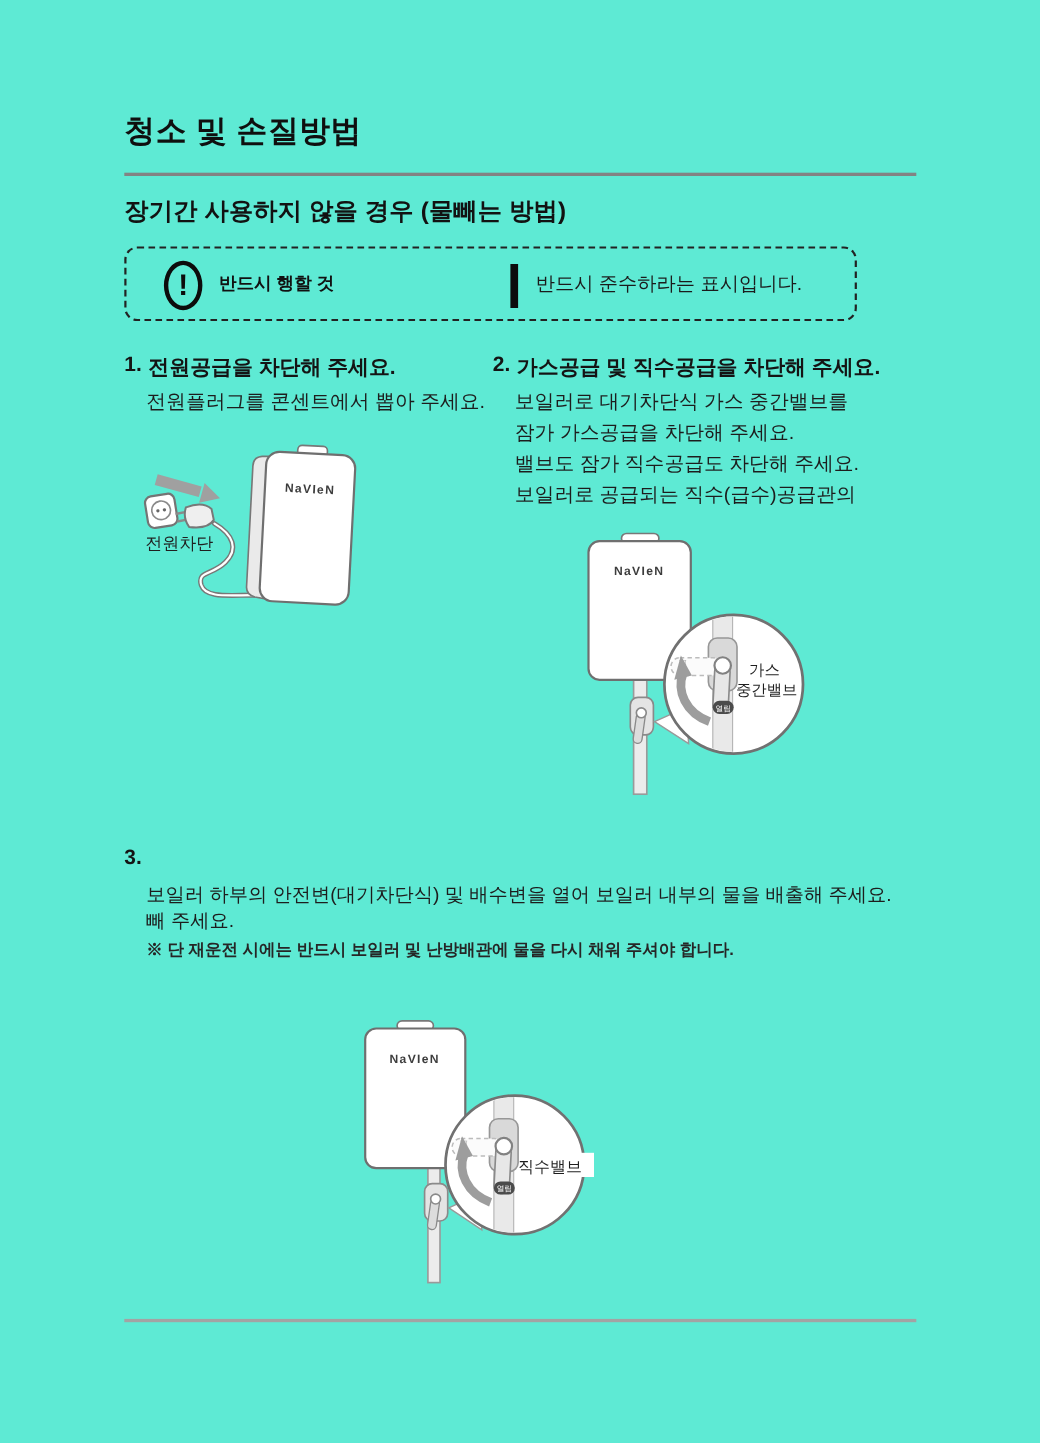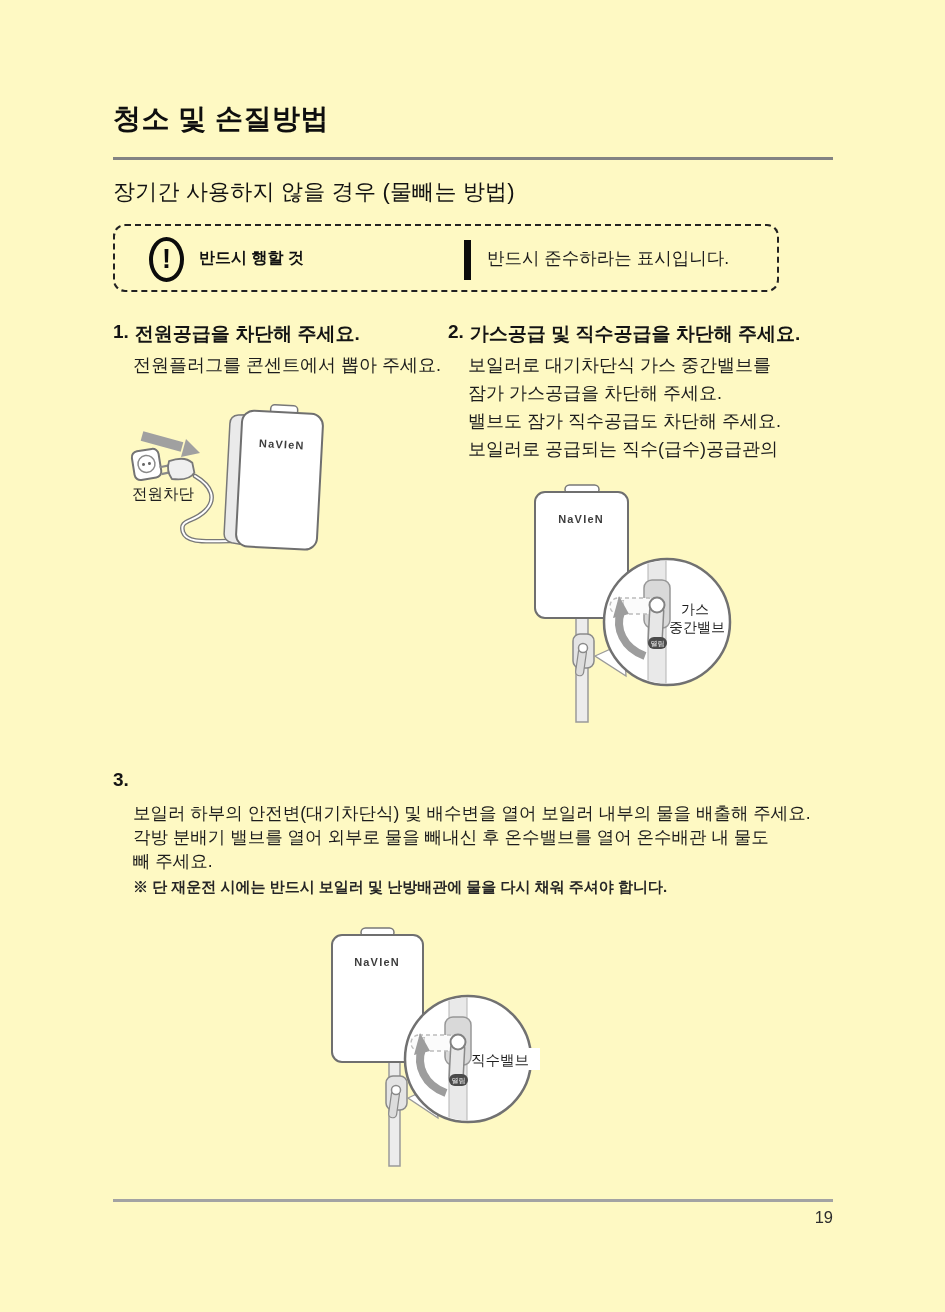--- a/index.html
+++ b/index.html
@@ -1,26 +1,26 @@
 <!DOCTYPE html>
 <html><head>
 <meta charset="utf-8">
 <style>
   * { margin:0; padding:0; box-sizing:border-box; }
   html,body { background:#ffffff; }
   .page {
     position:relative; width:945px; height:1312px; margin:0 auto;
-    background:#fef9c3; overflow:hidden;
+    background:#5eead4; overflow:hidden;
     font-family:"Liberation Sans", sans-serif; color:#1c1c1c;
   }
   .abs { position:absolute; }
 
   .doc-title { left:113px; top:100px; font-size:28px; font-weight:700; color:#0f0f0f; letter-spacing:0.5px; }
   .rule-top { left:113px; top:157px; width:720px; height:3px; background:#838383; }
-  .section-title { left:113px; top:177px; font-size:22px; font-weight:400; color:#121212; letter-spacing:0.2px; }
+  .section-title { left:113px; top:177px; font-size:22px; font-weight:700; color:#121212; letter-spacing:0.2px; }
 
   .notice { left:113px; top:224px; width:666px; height:68px; border:2px dashed #222222; border-radius:12px; }
   .notice-icon { position:absolute; left:34px; top:11px; width:35px; height:45px; border:4px solid #0c0c0c; border-radius:50%;
                  display:flex; align-items:center; justify-content:center; font-size:27px; font-weight:700; color:#0c0c0c; }
   .notice-label { position:absolute; left:84px; top:50%; transform:translateY(-50%); font-size:16px; font-weight:700; color:#111111; }
   .notice-divider { position:absolute; left:349px; top:14px; width:7px; height:40px; background:#0c0c0c; }
   .notice-desc { position:absolute; left:372px; top:50%; transform:translateY(-50%); font-size:17.5px; color:#1b1b1b; }
 
   .step { color:#1d1d1d; }
   .step-head { display:flex; gap:6px; font-size:19px; font-weight:700; color:#141414; }
@@ -134,21 +134,20 @@
     <text x="197" y="138" text-anchor="middle" font-size="14" fill="#1e1e1e">가스</text>
     <text x="199" y="156" text-anchor="middle" font-size="14" fill="#1e1e1e">중간밸브</text>
   </svg>
 
   <div class="abs step step3">
     <div class="step-head">
       <span>3.</span>
     </div>
     <div class="step-body">
       <div>보일러 하부의 안전변(대기차단식) 및 배수변을 열어 보일러 내부의 물을 배출해 주세요.</div>
-      <div>각방 분배기 밸브를 열어 외부로 물을 빼내신 후 온수밸브를 열어 온수배관 내 물도</div>
       <div>빼 주세요.</div>
     </div>
     <div class="step-note">※ 단 재운전 시에는 반드시 보일러 및 난방배관에 물을 다시 채워 주셔야 합니다.</div>
   </div>
 
   <svg class="abs" style="left:298px; top:916px;" width="304" height="274" viewBox="0 0 304 274">
     <defs>
         <clipPath id="clip-water">
           <circle cx="170" cy="143" r="61.5"></circle>
         </clipPath>
@@ -174,15 +173,14 @@
       <rect x="153" y="125" width="14" height="44" rx="6.5" fill="#e7e7e7" stroke="#8a8a8a" stroke-width="1.5" transform="rotate(3 160 126)"></rect>
       <circle cx="160" cy="126" r="7.5" fill="#ffffff" stroke="#828282" stroke-width="2"></circle>
       <rect x="151" y="158" width="19" height="12" rx="6" fill="#4b4b4b"></rect>
       <text x="160.5" y="167" text-anchor="middle" font-size="7" fill="#ffffff">열림</text>
     </g>
     <rect x="224" y="132" width="18" height="22" fill="#ffffff"></rect>
     <text x="202" y="149" text-anchor="middle" font-size="14.5" fill="#1e1e1e">직수밸브</text>
   </svg>
 
   <div class="abs rule-bottom"></div>
-  <div class="abs page-num">19</div>
 
 </div>
 
 </body></html>

